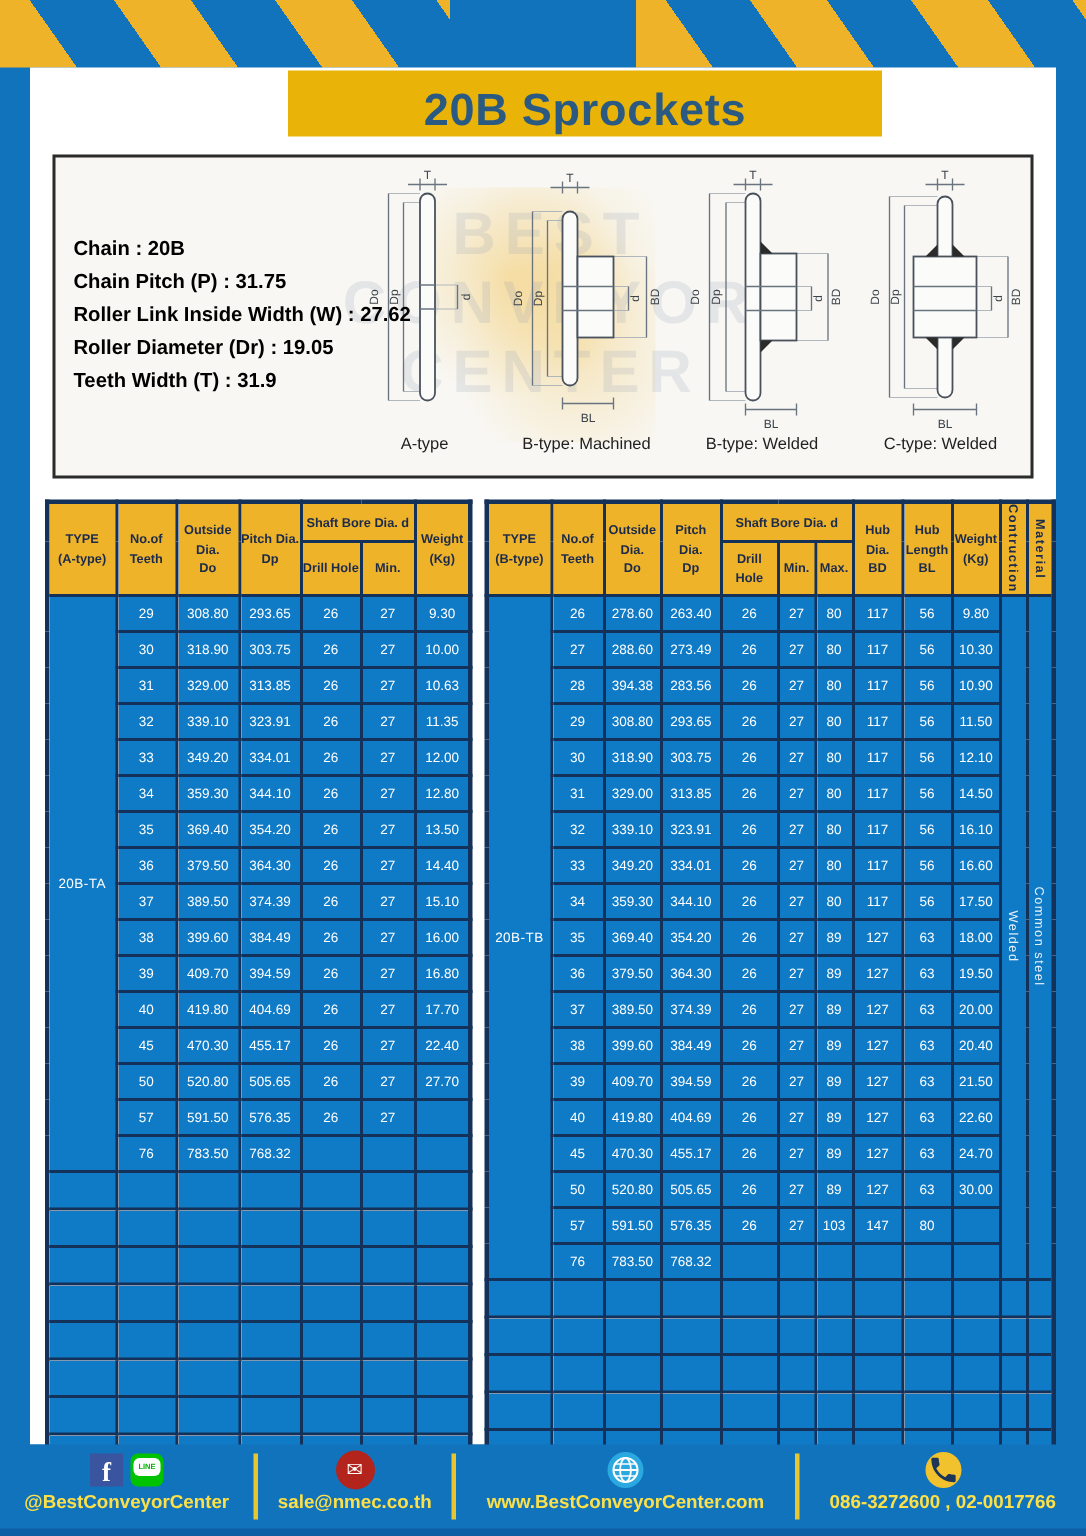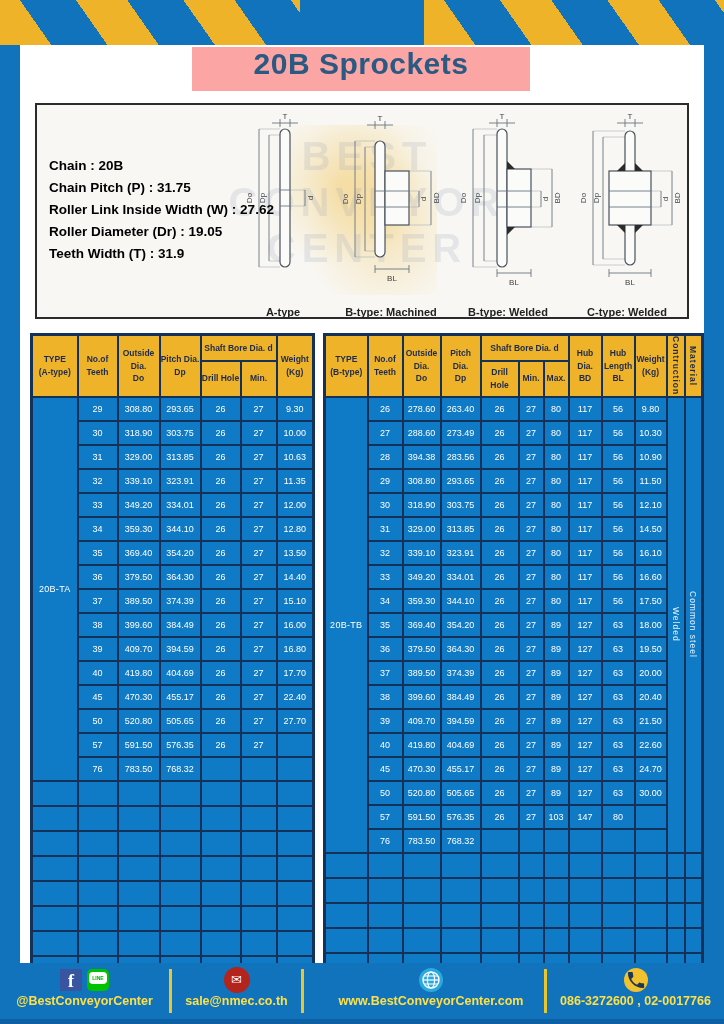--- a/index.html
+++ b/index.html
@@ -7,22 +7,22 @@
     width:724px;height:1024px;position:relative;overflow:hidden;
     background:#1273bd;font-family:"Liberation Sans",sans-serif;
   }
   
   .stripes{position:absolute;top:0;height:45px;}
   .stripes.left{left:0;width:300px;background:repeating-linear-gradient(55deg,#efb32a 0 42px,#1273bd 42px 88px);}
   .stripes.right{right:0;width:300px;background:repeating-linear-gradient(55deg,#efb32a 0 42px,#1273bd 42px 88px);}
   
   .page{position:absolute;left:20px;top:45px;width:684px;height:918px;background:#ffffff;}
   .title-box{
-    position:absolute;left:172px;top:2px;width:338px;height:44px;background:#fca5a5;
-    display:flex;align-items:flex-start;justify-content:center;
+    position:absolute;left:172px;top:2px;width:396px;height:44px;background:#eab308;
+    display:flex;align-items:flex-end;justify-content:center;
   }
   .title-box span{font-size:30px;font-weight:bold;color:#2a5a82;letter-spacing:.5px;}
   
   .spec-panel{
     position:absolute;left:15px;top:58px;width:650px;height:212px;background:#f8f7f3;
     border:2px solid #2b2b2b;overflow:hidden;
   }
   .wm-text{
     position:absolute;left:150px;top:28px;width:360px;text-align:center;z-index:0;
     color:rgba(150,160,178,.20);font-weight:bold;font-size:40px;line-height:46px;letter-spacing:6px;
@@ -34,21 +34,21 @@
       radial-gradient(circle at 65% 65%, rgba(240,180,40,.26), transparent 55%),
       radial-gradient(circle at 60% 30%, rgba(240,180,40,.18), transparent 50%);
   }
   .spec-lines{position:absolute;left:12px;top:50px;z-index:2;}
   .spec-lines div{font-size:13.5px;font-weight:bold;color:#000000;line-height:22px;white-space:nowrap;}
   .diagrams{
     position:absolute;right:4px;top:6px;height:200px;display:flex;gap:8px;z-index:1;
     align-items:flex-start;
   }
   .diagram{display:flex;flex-direction:column;align-items:center;}
-  .diagram .dlabel{font-size:11px;color:#222;margin-top:17px;font-weight:bold;}
+  .diagram .dlabel{font-size:11px;color:#222;margin-top:1px;font-weight:normal;}
   .part{fill:#fbfbf9;stroke:#49525c;stroke-width:1.2;}
   .dim{stroke:#6a7480;stroke-width:0.9;}
   .ext{stroke:#a7b0b8;stroke-width:0.6;}
   .weld{fill:#2b2b2b;}
   .dimtxt{fill:#3c434b;font-size:8px;font-family:"Liberation Sans",sans-serif;}
   
   .tables{position:absolute;left:10px;top:288px;width:668px;display:flex;gap:8px;align-items:flex-start;}
   table.dtable{border-collapse:collapse;table-layout:fixed;border:3px solid #14315a;}
   .dtable th,.dtable td{border:2px solid #14315a;text-align:center;vertical-align:middle;padding:0;overflow:hidden;}
   .dtable th{
@@ -60,21 +60,21 @@
   .dtable td{background:#0f7ac5;color:#ffffff;font-size:9px;height:22px;}
   .dtable .empty-row td{height:23px;}
   .dtable td.type-cell{font-size:9px;letter-spacing:.3px;}
   .dtable th.vert, .dtable td.vert-cell{
     writing-mode:vertical-rl;letter-spacing:1px;text-align:center;
   }
   .dtable td.vert-cell{font-size:8.5px;color:#e8f2fb;}
   
   .footer{position:absolute;left:0;bottom:0;width:724px;height:61px;background:#1273bd;display:flex;align-items:stretch;border-bottom:5px solid #0d5fa4;box-sizing:border-box;}
   .fgroup{display:flex;flex-direction:column;align-items:center;justify-content:flex-start;padding-top:3px;gap:1px;}
-  .fg1{flex:0 0 169px;} .fg2{flex:0 0 129px;} .fg3{flex:0 0 226px;padding-left:14px;} .fg4{flex:1;}
+  .fg1{flex:0 0 169px;} .fg2{flex:0 0 129px;} .fg3{flex:0 0 226px;} .fg4{flex:1;}
   .fsep{flex:0 0 3px;background:#e9c52f;margin:6px 0;}
   .icons{display:flex;gap:5px;align-items:center;height:27px;}
   .flabel{font-size:12.5px;font-weight:bold;color:#fde047;white-space:nowrap;}
   .icon-fb{width:22px;height:22px;background:#3a559f;color:#fff;font-weight:bold;font-size:18px;
     display:flex;align-items:flex-end;justify-content:center;font-family:"Liberation Serif",serif;line-height:20px;}
   .icon-line{width:22px;height:22px;background:#00c300;border-radius:5px;position:relative;}
   .icon-line .bubble{position:absolute;left:2px;right:2px;top:3px;bottom:7px;background:#fff;border-radius:4px;
     display:flex;align-items:center;justify-content:center;font-size:5px;font-weight:bold;color:#00b300;}
   .icon-mail{width:26px;height:26px;border-radius:50%;background:#b2241c;color:#fff;
     display:flex;align-items:center;justify-content:center;font-size:13px;}

